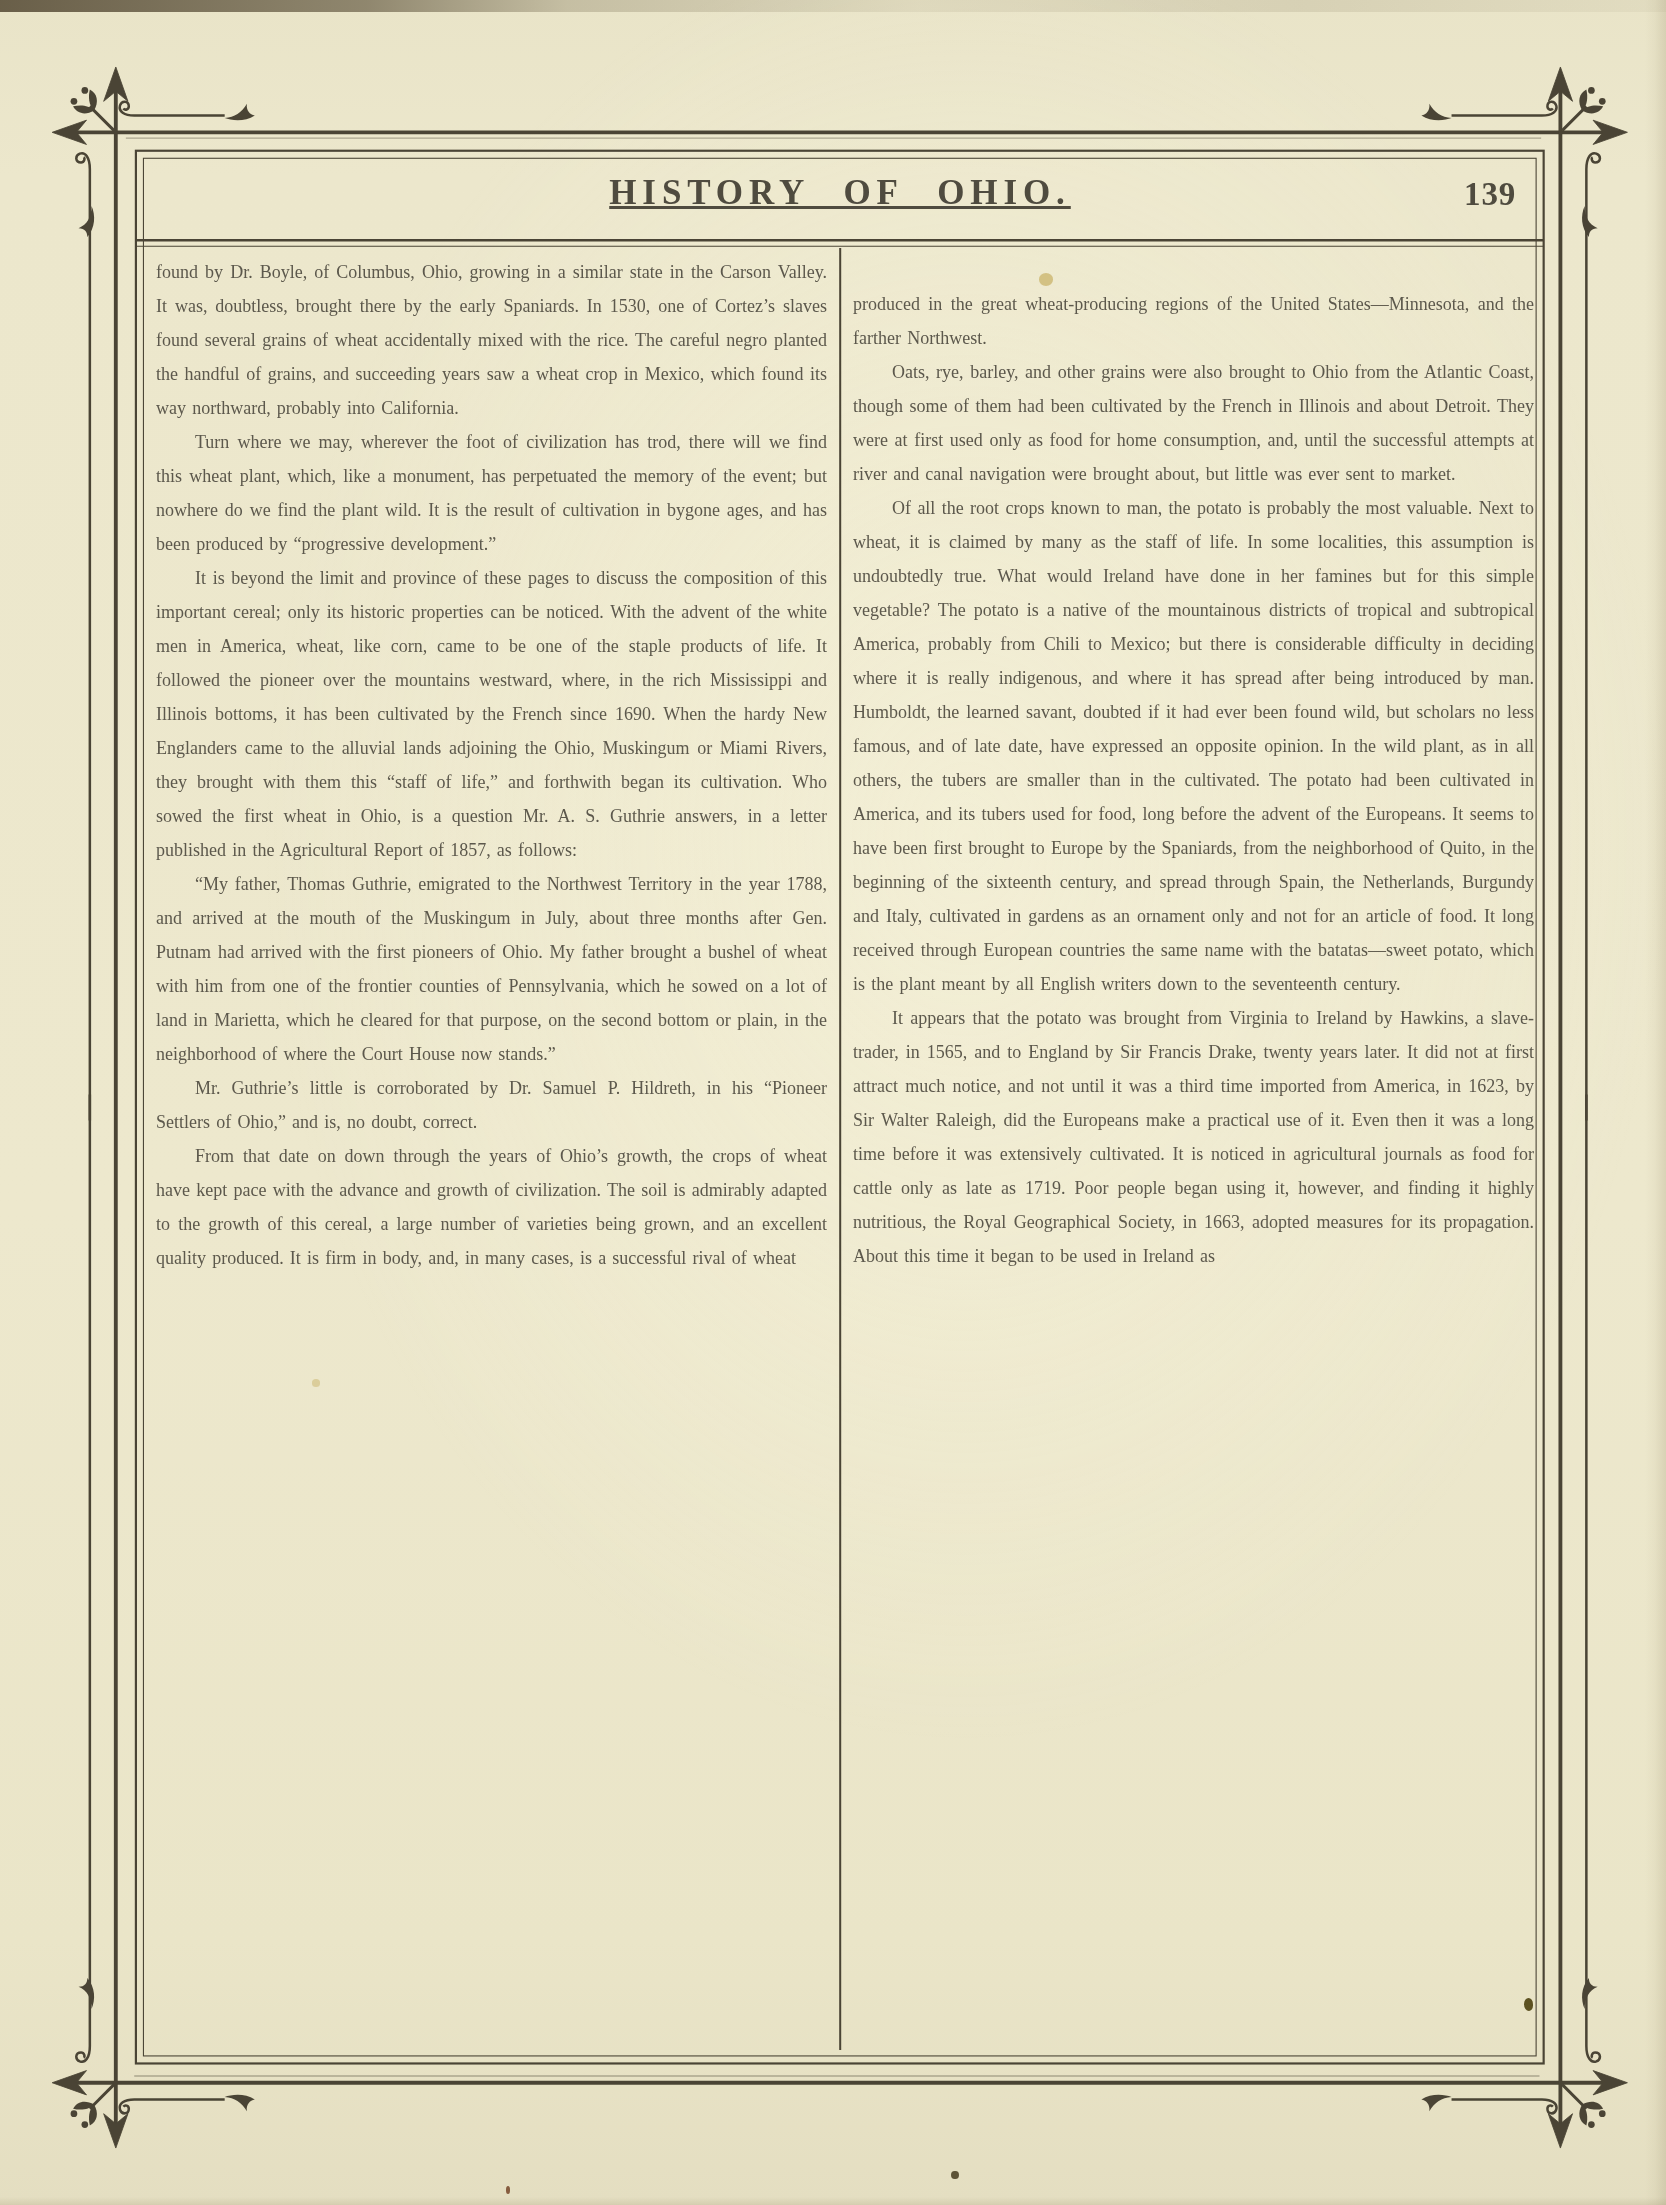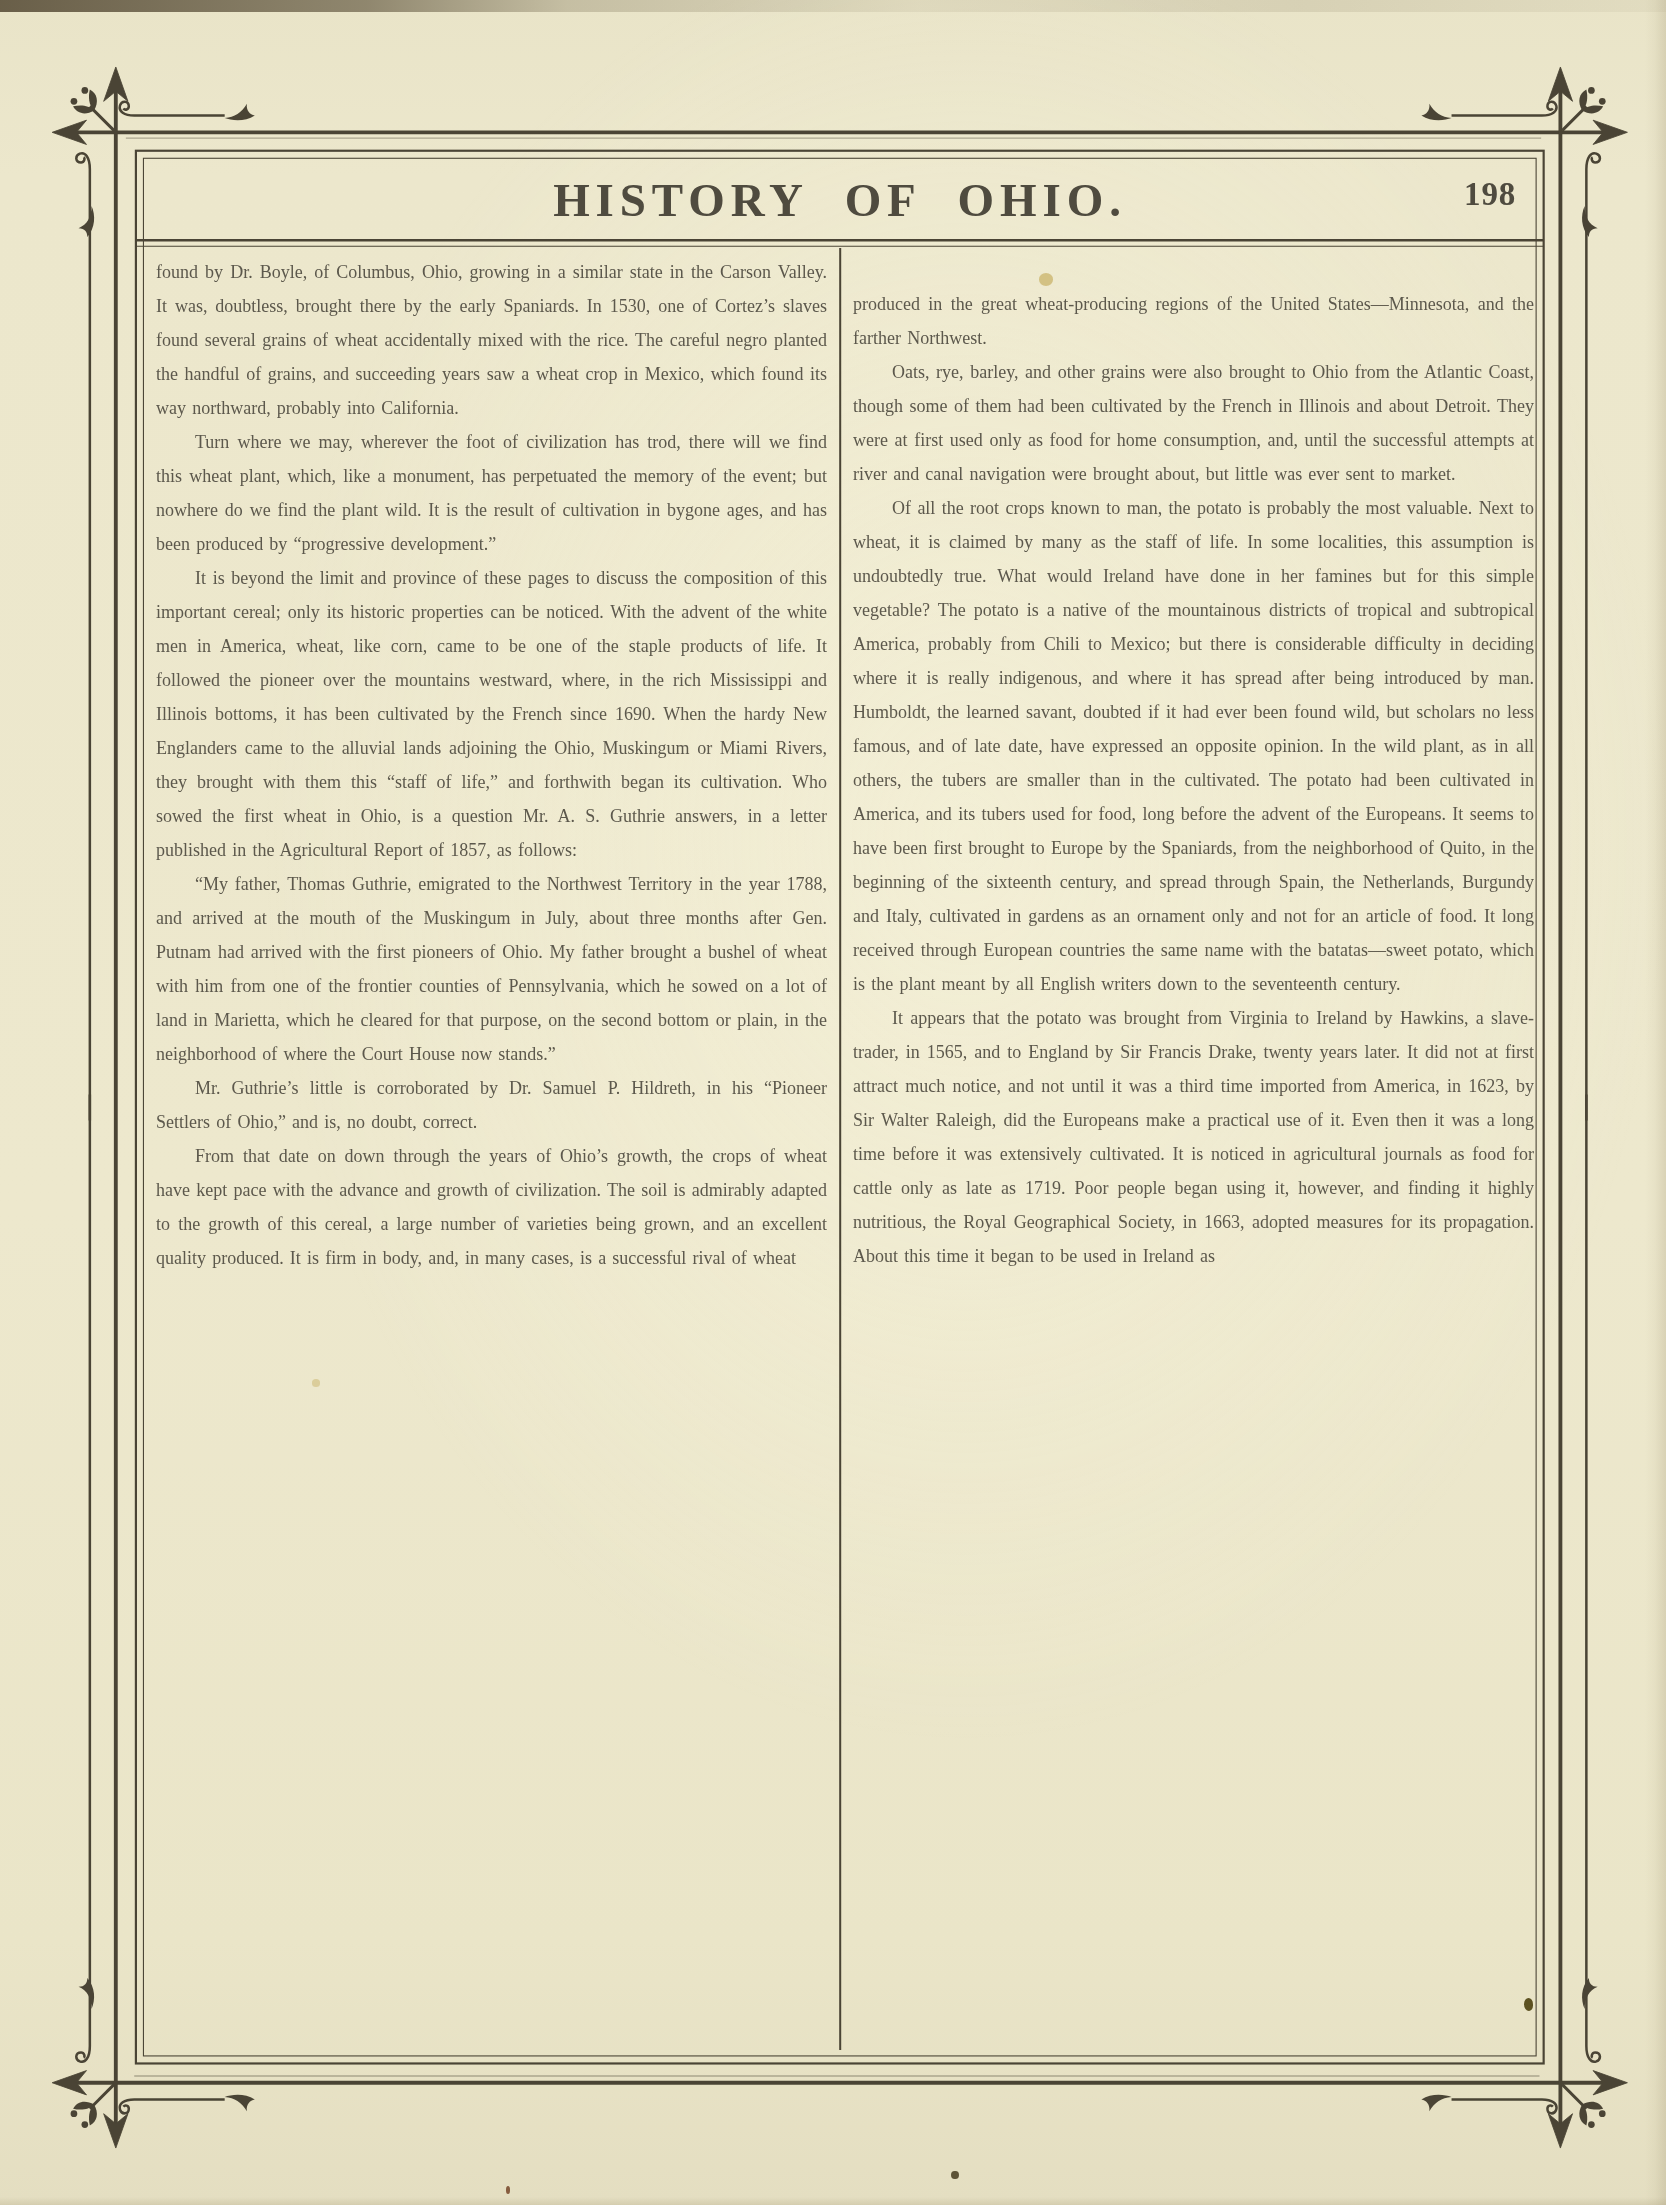--- a/index.html
+++ b/index.html
@@ -36,25 +36,26 @@
     position: absolute; left: 0; top: 0; width: 1667px; height: 2205px;
   }
 
   .page-header {
     position: absolute;
     left: 136px; top: 173px; width: 1408px; height: 54px;
     text-align: center;
     color: var(--header_ink, #4f4b3f);
   }
   .page-title {
-    font-size: 47px;
+    font-size: 35px;
     font-weight: bold;
     letter-spacing: 5.9px;
     word-spacing: 20px;
     color: var(--header_ink, #4f4b3f);
+    text-decoration: underline;
   }
   .page-number {
     position: absolute;
     top: 176px;
     right: 151px;
     font-size: 33px;
     font-weight: bold;
     letter-spacing: 0.8px;
     color: var(--header_ink, #4f4b3f);
   }
@@ -140,21 +141,21 @@
     <line x1="162" y1="287" x2="1843" y2="287" stroke-width="3"></line>
     <line x1="162" y1="294" x2="1843" y2="294" stroke-width="1.3"></line>
 
     <line x1="1003" y1="296" x2="1003" y2="2448" stroke-width="2.4"></line>
   </g>
 </svg>
 
 <div class="page-header">
   <span class="page-title">HISTORY OF OHIO.</span>
 </div>
-<div class="page-number">198</div>
+<div class="page-number">139</div>
 
 <div class="text-column col-left">
     <p class="para">found by Dr. Boyle, of Columbus, Ohio, growing in a similar state in the Carson Valley.  It was, doubtless, brought there by the early Spaniards. In 1530, one of Cortez’s slaves found several grains of wheat accidentally mixed with the rice.  The careful negro planted the handful of grains, and succeeding years saw a wheat crop in Mexico, which found its way northward, probably into California.</p>
     <p class="para indent">Turn where we may, wherever the foot of civilization has trod, there will we find this wheat plant, which, like a monument, has perpetuated the memory of the event; but nowhere do we find the plant wild.  It is the result of cultivation in bygone ages, and has been produced by “progressive development.”</p>
     <p class="para indent">It is beyond the limit and province of these pages to discuss the composition of this important cereal; only its historic properties can be noticed. With the advent of the white men in America, wheat, like corn, came to be one of the staple products of life.  It followed the pioneer over the mountains westward, where, in the rich Mississippi and Illinois bottoms, it has been cultivated by the French since 1690.  When the hardy New Englanders came to the alluvial lands adjoining the Ohio, Muskingum or Miami Rivers, they brought with them this “staff of life,” and forthwith began its cultivation.  Who sowed the first wheat in Ohio, is a question Mr. A. S. Guthrie answers, in a letter published in the Agricultural Report of 1857, as follows:</p>
     <p class="para indent">“My father, Thomas Guthrie, emigrated to the Northwest Territory in the year 1788, and arrived at the mouth of the Muskingum in July, about three months after Gen. Putnam had arrived with the first pioneers of Ohio.  My father brought a bushel of wheat with him from one of the frontier counties of Pennsylvania, which he sowed on a lot of land in Marietta, which he cleared for that purpose, on the second bottom or plain, in the neighborhood of where the Court House now stands.”</p>
     <p class="para indent">Mr. Guthrie’s little is corroborated by Dr. Samuel P. Hildreth, in his “Pioneer Settlers of Ohio,” and is, no doubt, correct.</p>
     <p class="para indent">From that date on down through the years of Ohio’s growth, the crops of wheat have kept pace with the advance and growth of civilization.  The soil is admirably adapted to the growth of this cereal, a large number of varieties being grown, and an excellent quality produced.  It is firm in body, and, in many cases, is a successful rival of wheat</p>
   </div>
 <div class="text-column col-right">

